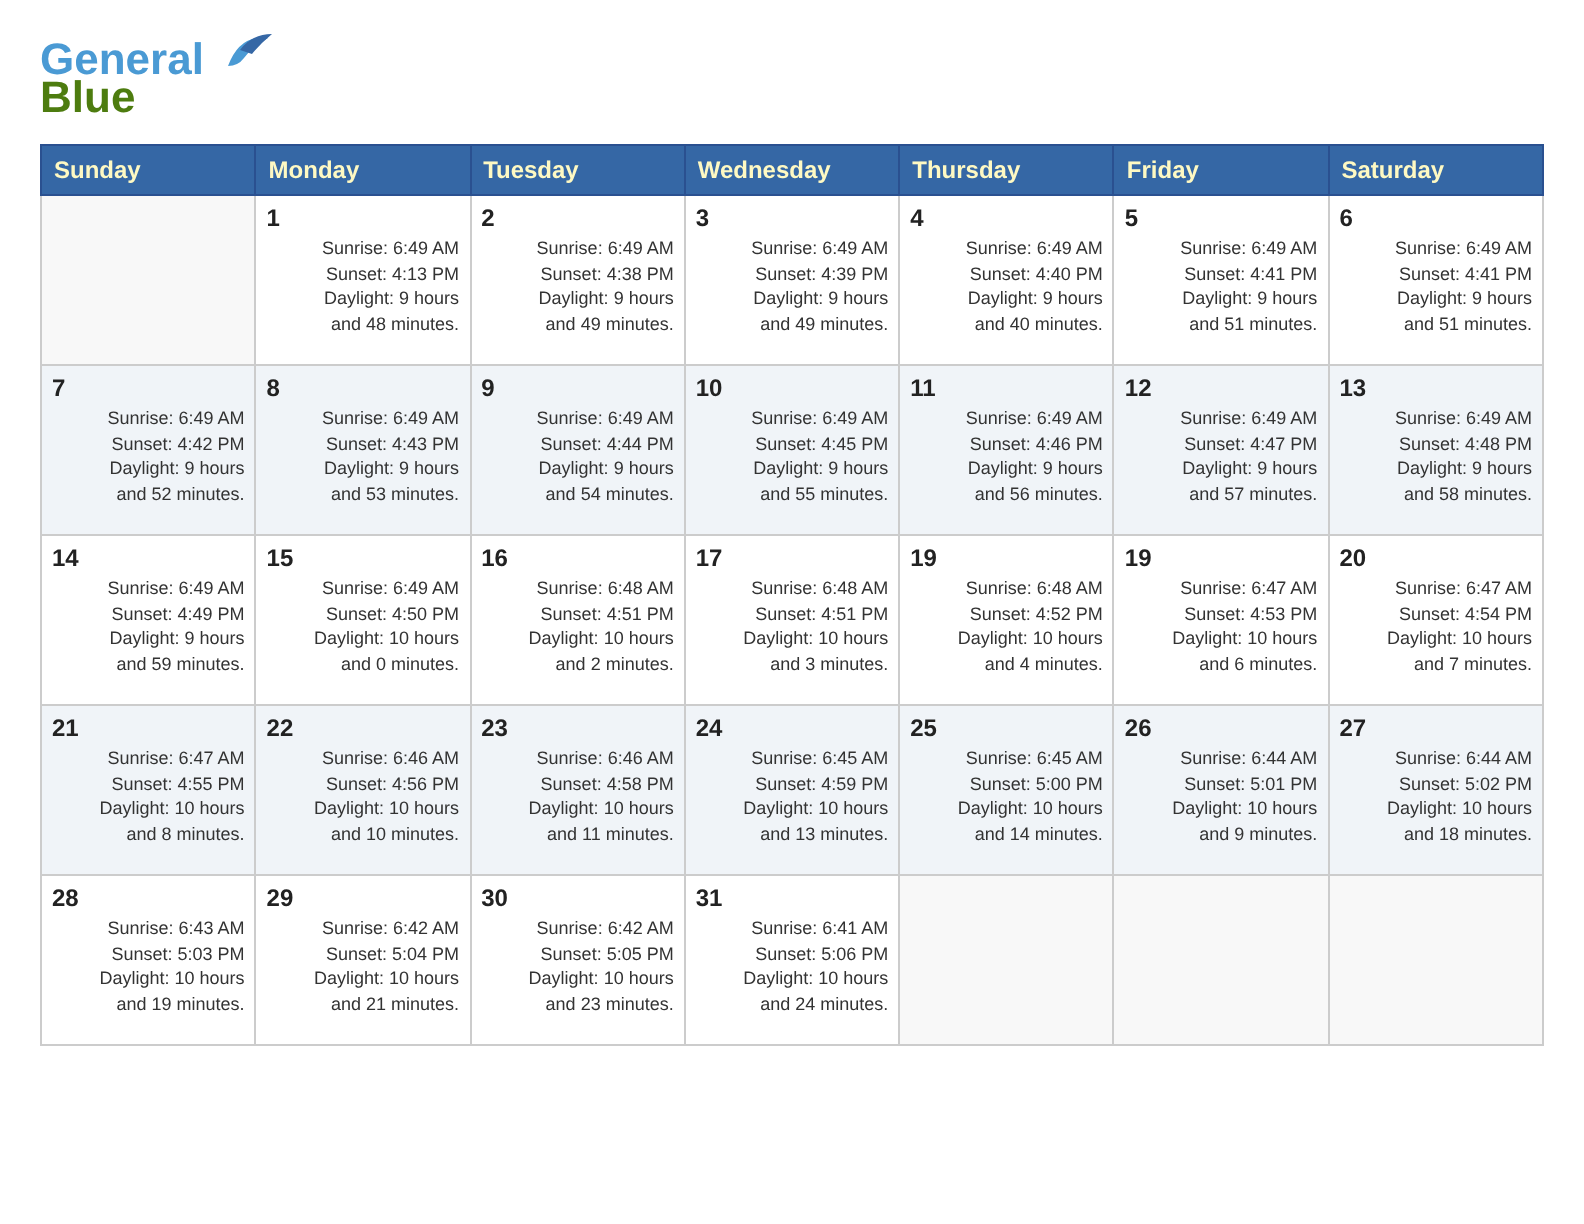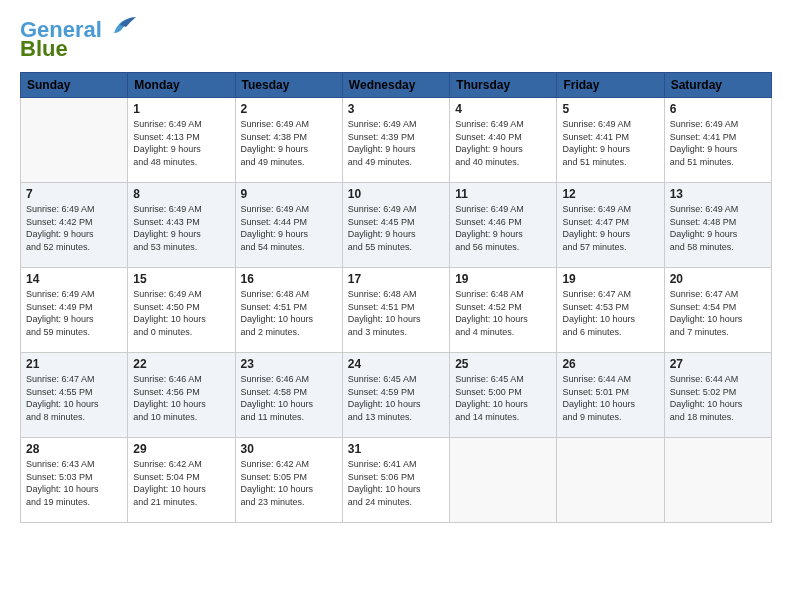--- a/index.html
+++ b/index.html
@@ -51,21 +51,21 @@
       color: #444;
       margin-top: 2px;
     }
     .calendar {
       width: 100%;
       border-collapse: collapse;
       flex: 1;
     }
     .calendar th {
       background: #3567a5;
-      color: #000000;
+      color: #fef9c3;
       font-size: 12px;
       font-weight: bold;
       padding: 5px 6px;
       text-align: left;
       border: 1px solid #2a5090;
     }
     .calendar td {
       border: 1px solid #ccc;
       vertical-align: top;
       padding: 4px 5px;
@@ -81,20 +81,21 @@
       font-size: 12px;
       font-weight: bold;
       color: #222;
       margin-bottom: 2px;
       display: block;
     }
     .day-info {
       font-size: 9px;
       line-height: 1.4;
       color: #333;
+      text-align: right;
     }
     .row-alt td {
       background: #f0f4f8;
     }
   </style>
 </head>
 <body>
 
 <div class="page">
   <div class="header">

